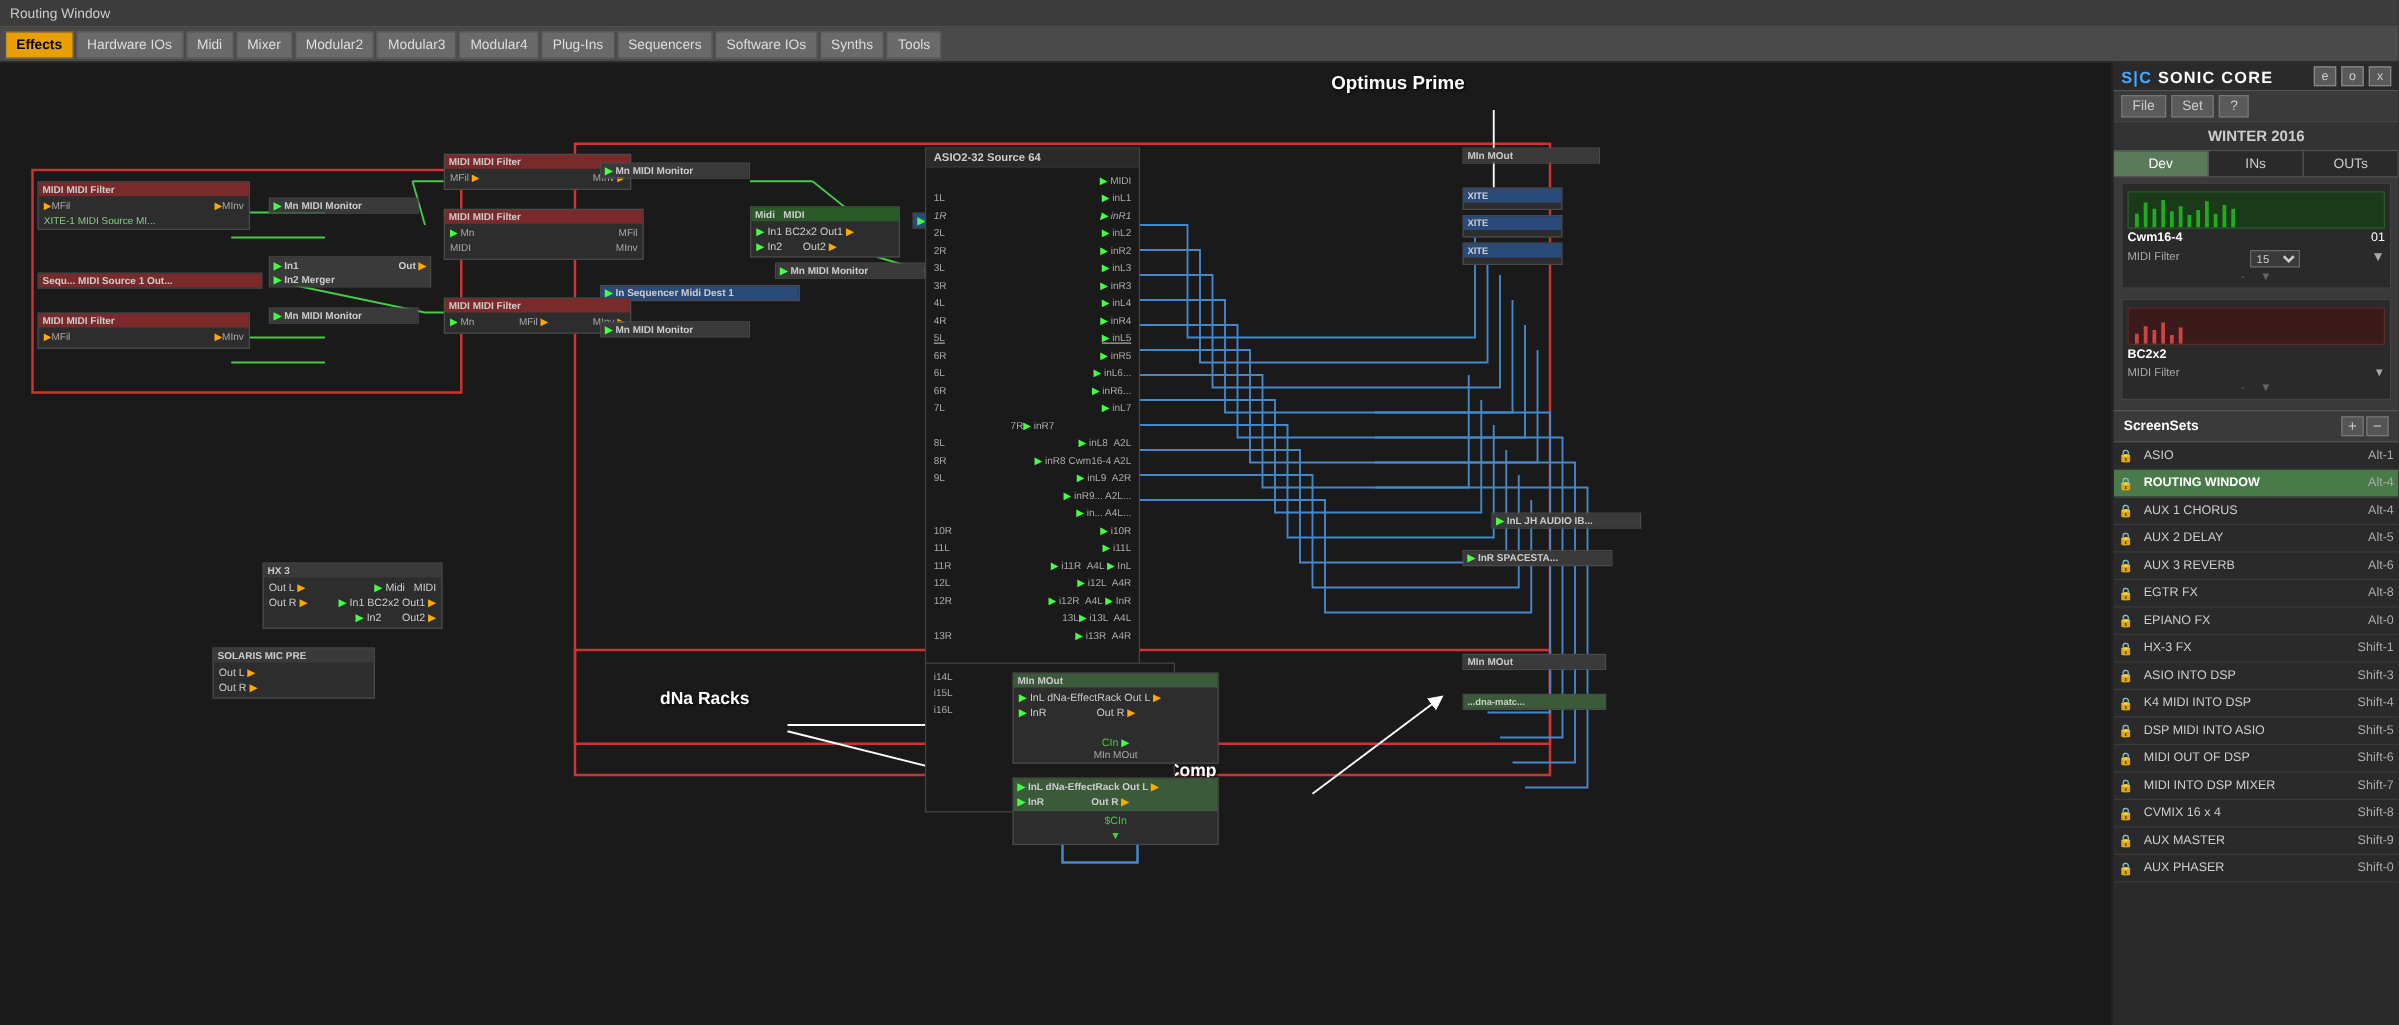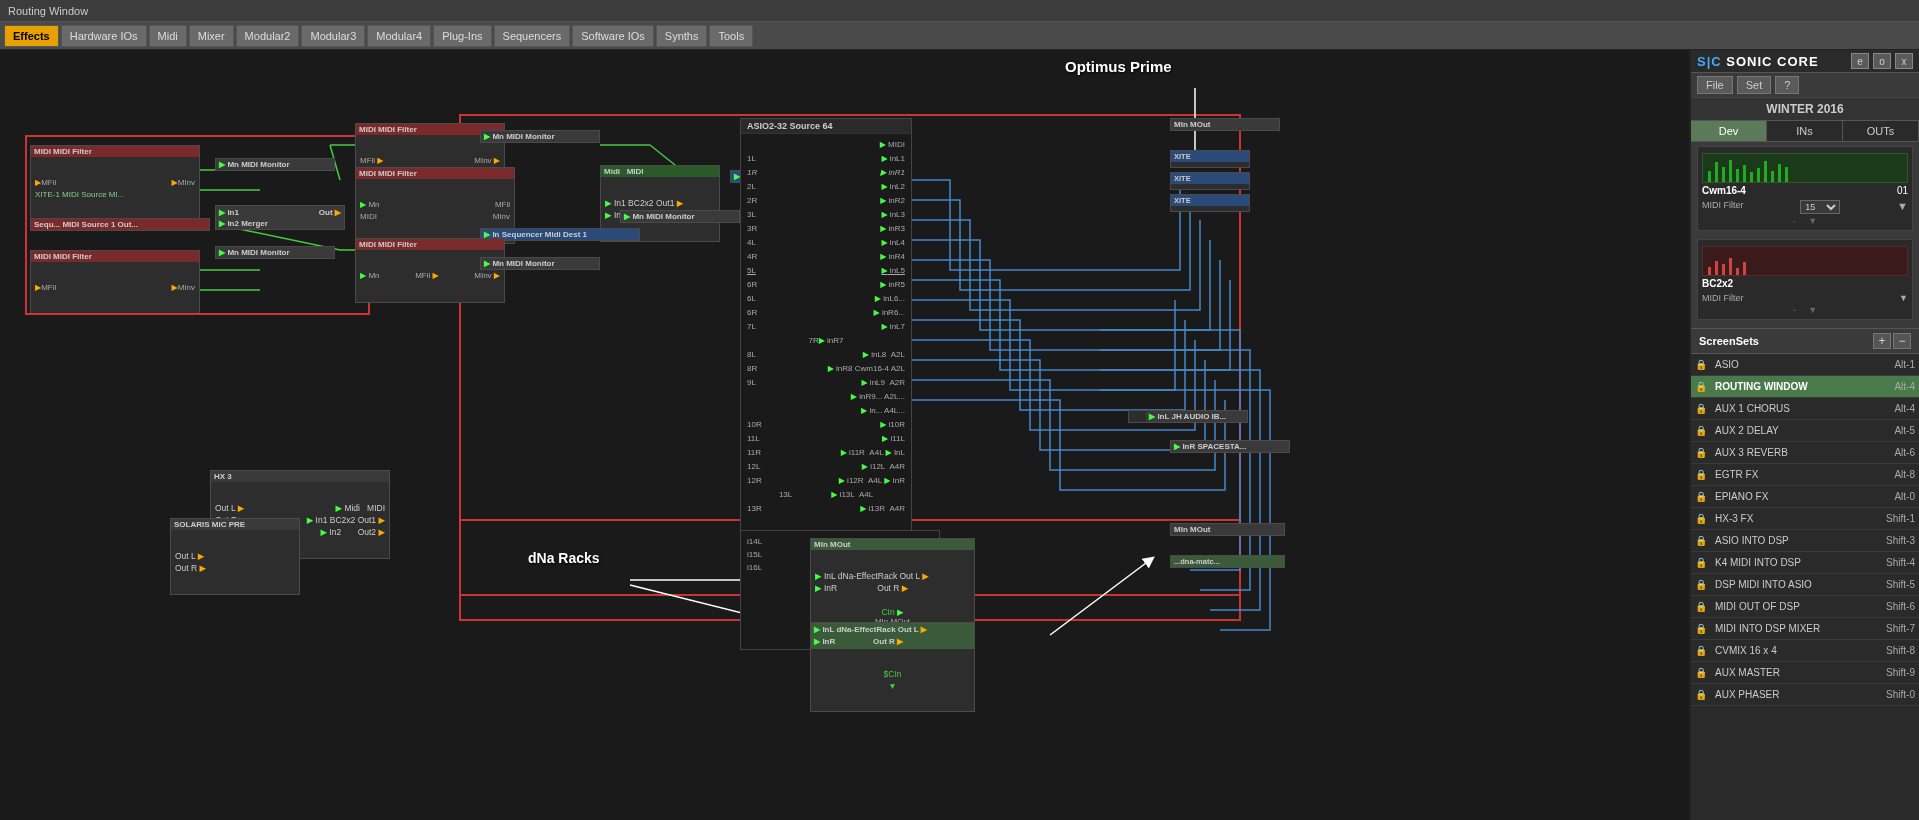--- a/index.html
+++ b/index.html
@@ -321,21 +321,21 @@
     .node-header-blue {
       background: #2a4a7a;
     }
     .node-header-red {
       background: #7a2a2a;
     }
     .node-header-dark {
       background: #3a3a3a;
     }
     .node-body {
-      padding: 20px 4px;
+      padding: 2px 4px;
     }
     .port-row {
       display: flex;
       justify-content: space-between;
       gap: 8px;
       line-height: 12px;
     }
     .port-label {
       font-size: 8px;
       color: #aaa;
@@ -653,21 +653,21 @@
             <span><span style="color:#44ff44">▶</span> i11R &nbsp;A4L <span style="color:#44ff44">▶</span> InL</span>
           </div>
         <div style="display:flex; justify-content:space-between;">
             <span>12L</span>
             <span><span style="color:#44ff44">▶</span> i12L &nbsp;A4R</span>
           </div>
         <div style="display:flex; justify-content:space-between;">
             <span>12R</span>
             <span><span style="color:#44ff44">▶</span> i12R &nbsp;A4L <span style="color:#44ff44">▶</span> InR</span>
           </div>
-        <div style="display:flex; justify-content:center;gap:39px;">
+        <div style="display:flex; justify-content:flex-end;">
             <span>13L</span>
             <span><span style="color:#44ff44">▶</span> i13L &nbsp;A4L</span>
           </div>
         <div style="display:flex; justify-content:space-between;">
             <span>13R</span>
             <span><span style="color:#44ff44">▶</span> i13R &nbsp;A4R</span>
           </div>
       </div>
     </div>
 
@@ -678,29 +678,29 @@
     <div class="node" style="left:1170px; top:100px; width:80px; height:18px;">
       <div class="node-header node-header-blue" style="font-size:7.5px;">XITE</div>
     </div>
     <div class="node" style="left:1170px; top:122px; width:80px; height:18px;">
       <div class="node-header node-header-blue" style="font-size:7.5px;">XITE</div>
     </div>
     <div class="node" style="left:1170px; top:144px; width:80px; height:18px;">
       <div class="node-header node-header-blue" style="font-size:7.5px;">XITE</div>
     </div>
 
-    <div class="node" style="left:1128px; top:360px; width:120px;padding-left:17px;">
+    <div class="node" style="left:1193px; top:360px; width:120px;">
       <div class="node-header node-header-dark"><span class="arrow-in">▶</span> InL JH AUDIO IB...</div>
     </div>
 
     <div class="node" style="left:1170px; top:390px; width:120px;">
       <div class="node-header node-header-dark"><span class="arrow-in">▶</span> InR SPACESTA...</div>
     </div>
 
-    <div class="node" style="left:210px; top:420px; width:180px;">
+    <div class="node" style="left:210px; top:400px; width:144px;">
       <div class="node-header node-header-dark">HX 3</div>
       <div class="node-body">
         <div class="port-row">
           <span>Out L <span class="arrow-out">▶</span></span>
           <span><span class="arrow-in">▶</span> Midi &nbsp; MIDI</span>
         </div>
         <div class="port-row">
           <span>Out R <span class="arrow-out">▶</span></span>
           <span><span class="arrow-in">▶</span> In1 BC2x2 Out1 <span class="arrow-out">▶</span></span>
         </div>

